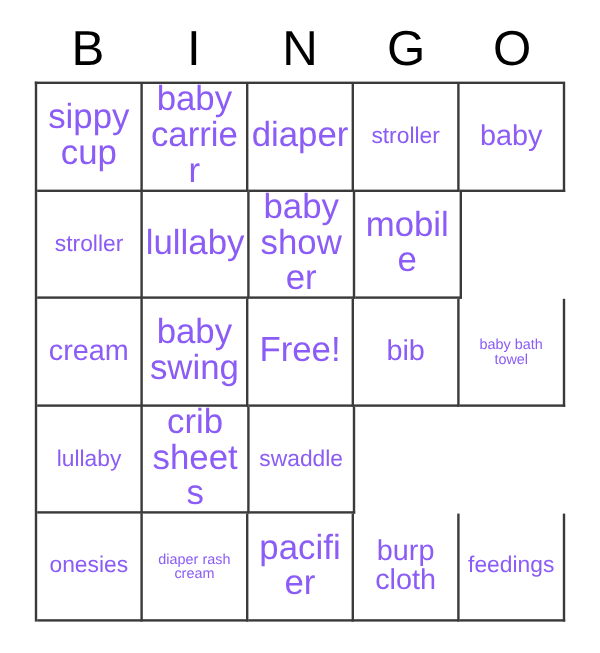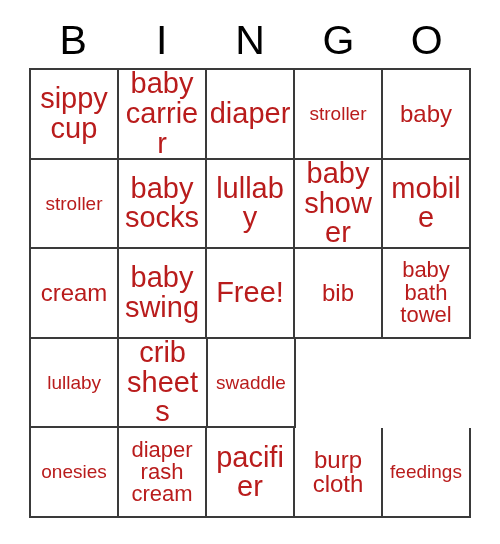--- a/index.html
+++ b/index.html
@@ -61,29 +61,29 @@
     justify-content: center;
     text-align: center;
     padding: 1px 2px;
     overflow: hidden;
   }
   .cell-text {
     display: block;
     width: 100%;
     line-height: 1.02;
     word-wrap: break-word;
-    color: #b91c1c;
+    color: #8b5cf6;
   }
 
   
   .fs-xxl { font-size: 24px; }
   .fs-xl  { font-size: 29px; }
   .fs-md  { font-size: 29px; }
   .fs-sm  { font-size: 19px; }
-  .fs-xs  { font-size: 22px; }
+  .fs-xs  { font-size: 12px; }
 </style>
 </head>
 <body>
 
 <div class="card">
 
   <div class="header-row">
     <div class="header-cell">B</div>
     <div class="header-cell">I</div>
     <div class="header-cell">N</div>
@@ -107,23 +107,20 @@
           <span class="cell-text fs-sm">stroller</span>
         </div>
       <div class="cell">
           <span class="cell-text fs-xxl">baby</span>
         </div>
     </div>
 
     <div class="grid-row">
       <div class="cell">
           <span class="cell-text fs-sm">stroller</span>
-        </div>
-      <div class="cell">
-          <span class="cell-text fs-xl">baby socks</span>
         </div>
       <div class="cell">
           <span class="cell-text fs-md">lullaby</span>
         </div>
       <div class="cell">
           <span class="cell-text fs-md">baby shower</span>
         </div>
       <div class="cell">
           <span class="cell-text fs-md">mobile</span>
         </div>

